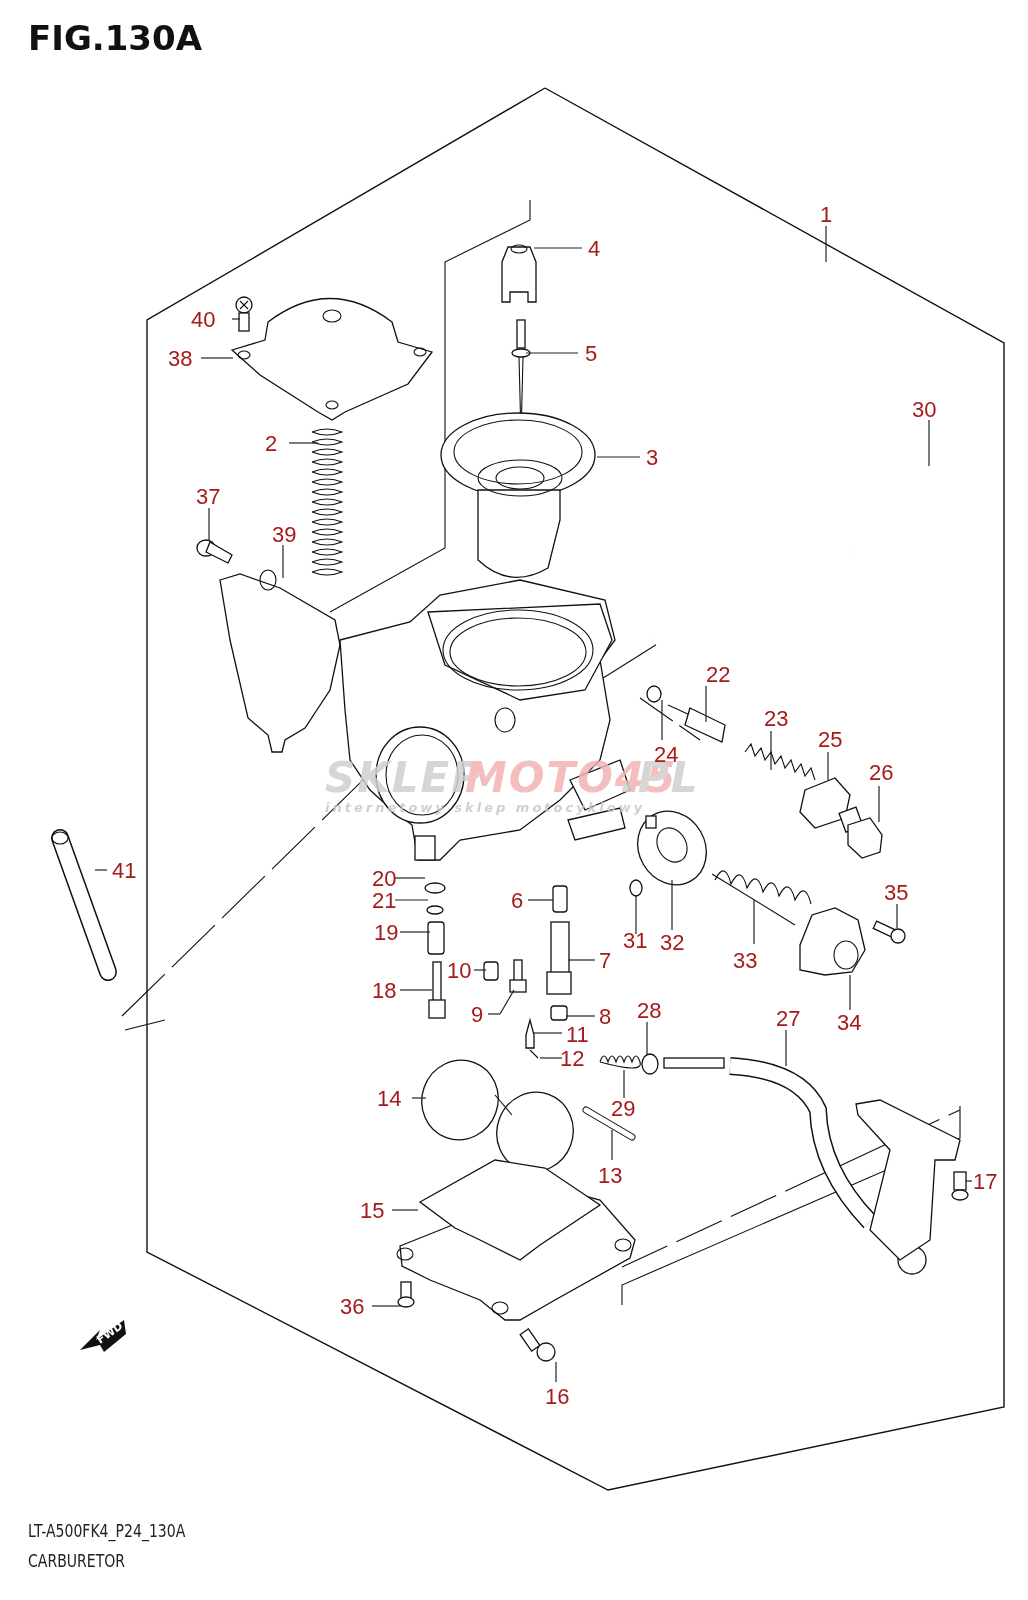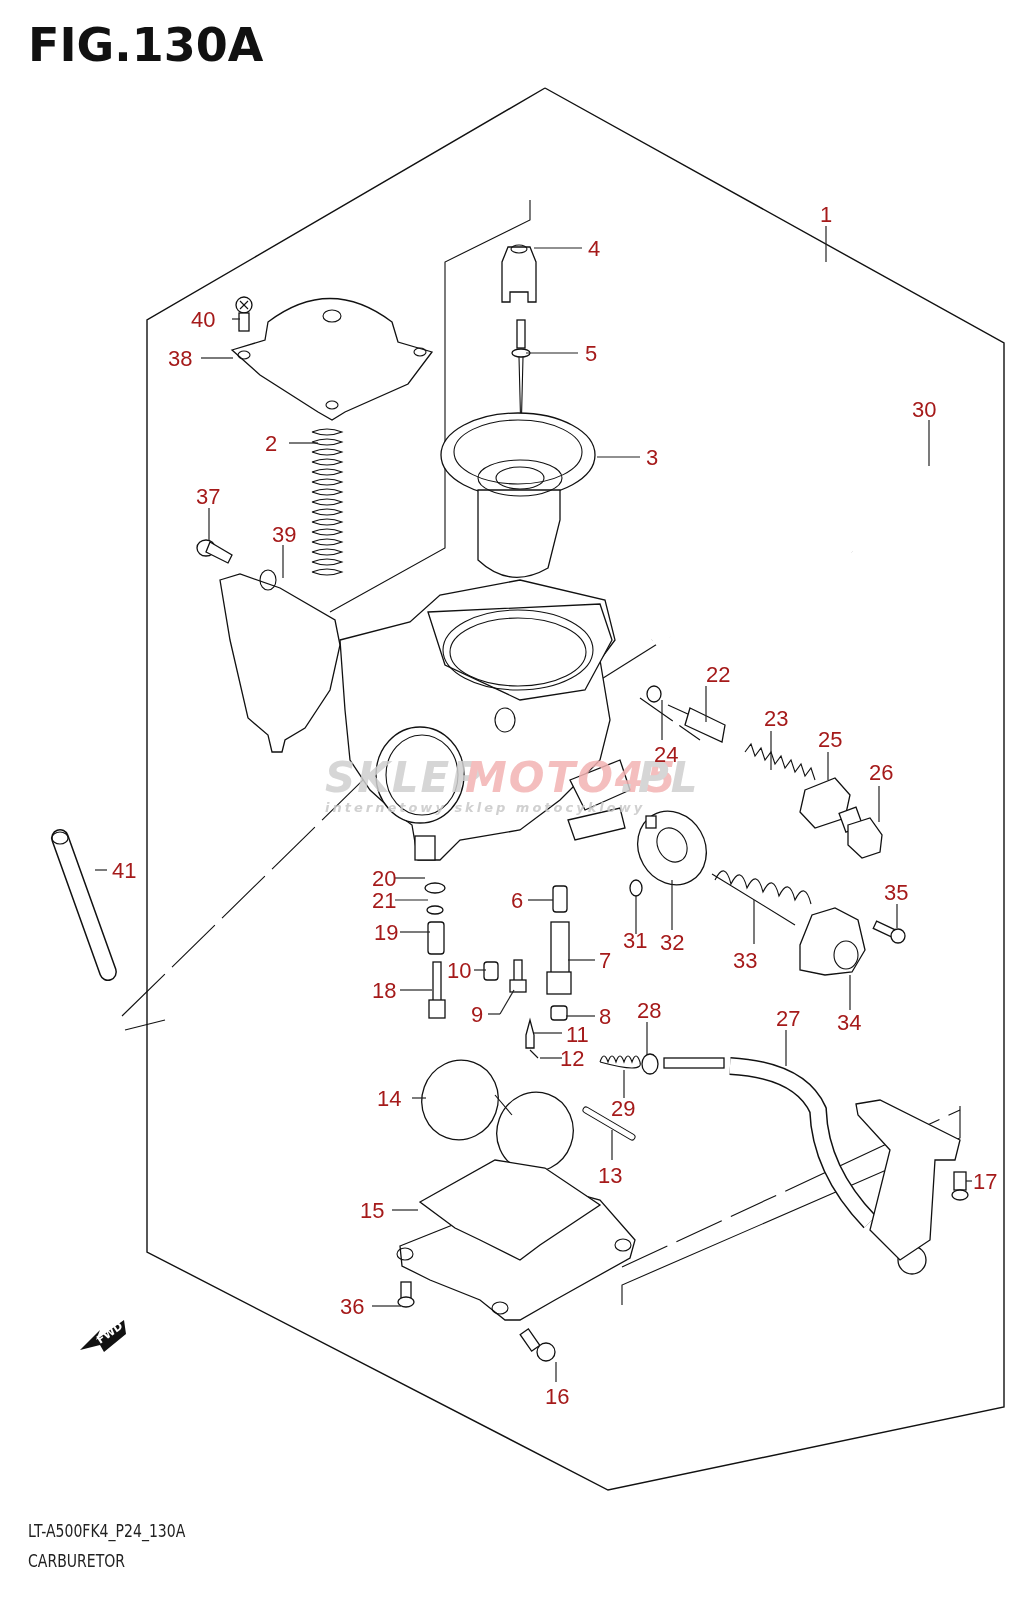--- a/index.html
+++ b/index.html
@@ -1,17 +1,17 @@
 <!DOCTYPE html>
 <html><head>
 <meta charset="utf-8">
 <style>
   html, body { margin: 0; padding: 0; background: #ffffff; }
   body { width: 1028px; height: 1600px; position: relative; overflow: hidden; font-family: "Liberation Sans", sans-serif; }
-  #fig-title { position: absolute; left: 28px; top: 18px; font-family: "DejaVu Sans", sans-serif; font-weight: bold; font-size: 46px; color: #111; letter-spacing: 0px; }
+  #fig-title { position: absolute; left: 28px; top: 18px; font-family: "DejaVu Sans", sans-serif; font-weight: bold; font-size: 34px; color: #111; letter-spacing: 0px; }
   #footer-code { position: absolute; left: 28px; top: 1520px; font-family: "DejaVu Sans", sans-serif; font-size: 18px; color: #222; transform: scaleX(0.78); transform-origin: left top; }
   #footer-name { position: absolute; left: 28px; top: 1550px; font-family: "DejaVu Sans", sans-serif; font-size: 18px; color: #222; transform: scaleX(0.78); transform-origin: left top; }
   svg#diagram { position: absolute; left: 0; top: 0; }
   .ln { stroke: #111; stroke-width: 1.4; fill: none; }
   .lnt { stroke: #111; stroke-width: 1.1; fill: none; }
   .part { stroke: #111; stroke-width: 1.3; fill: #fff; }
   .lbl { fill: #a51a1a; font-family: "Liberation Sans", sans-serif; font-size: 22px; }
   .leader { stroke: #222; stroke-width: 1.2; fill: none; }
   .wm1 { font-family: "DejaVu Sans", sans-serif; font-weight: bold; font-style: italic; font-size: 42px; letter-spacing: 2px; }
   .wm2 { font-family: "DejaVu Sans", sans-serif; font-weight: bold; font-style: italic; font-size: 13px; letter-spacing: 3px; fill: #c8c8c8; }

